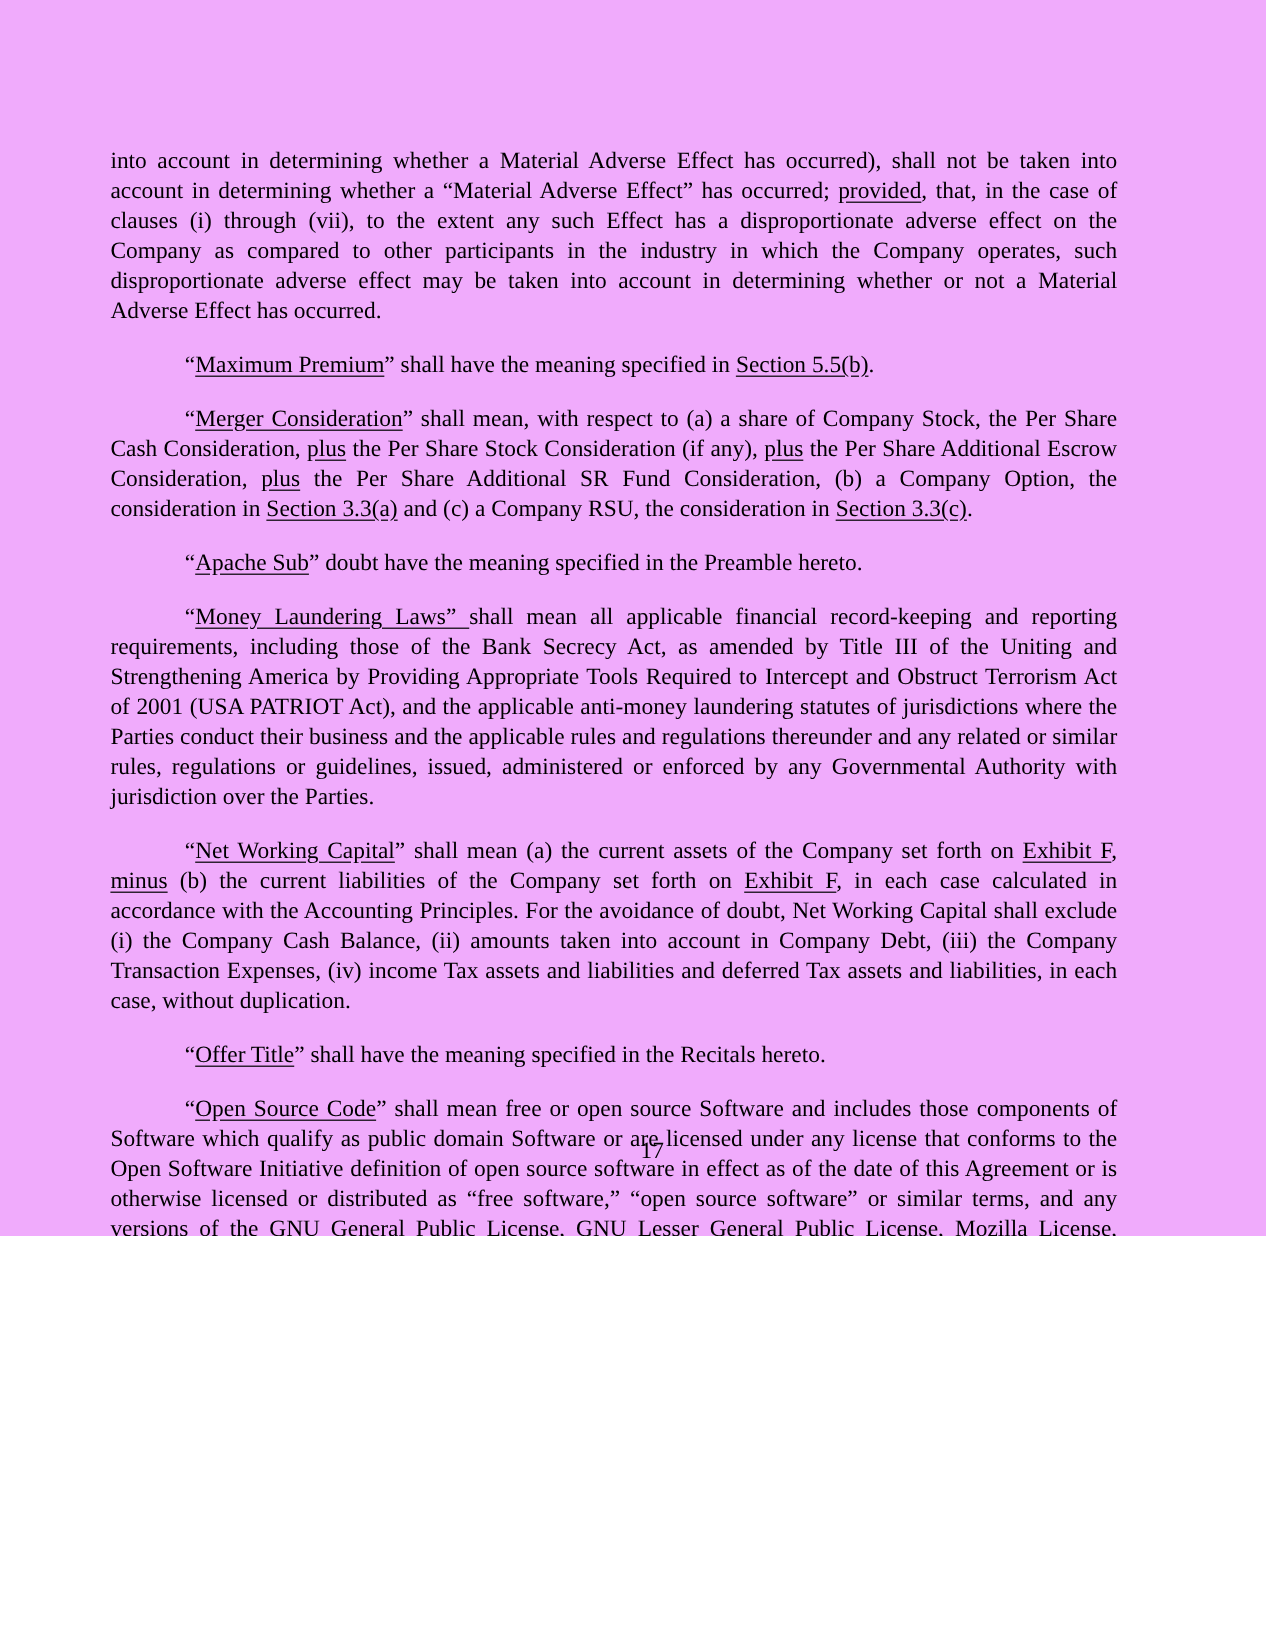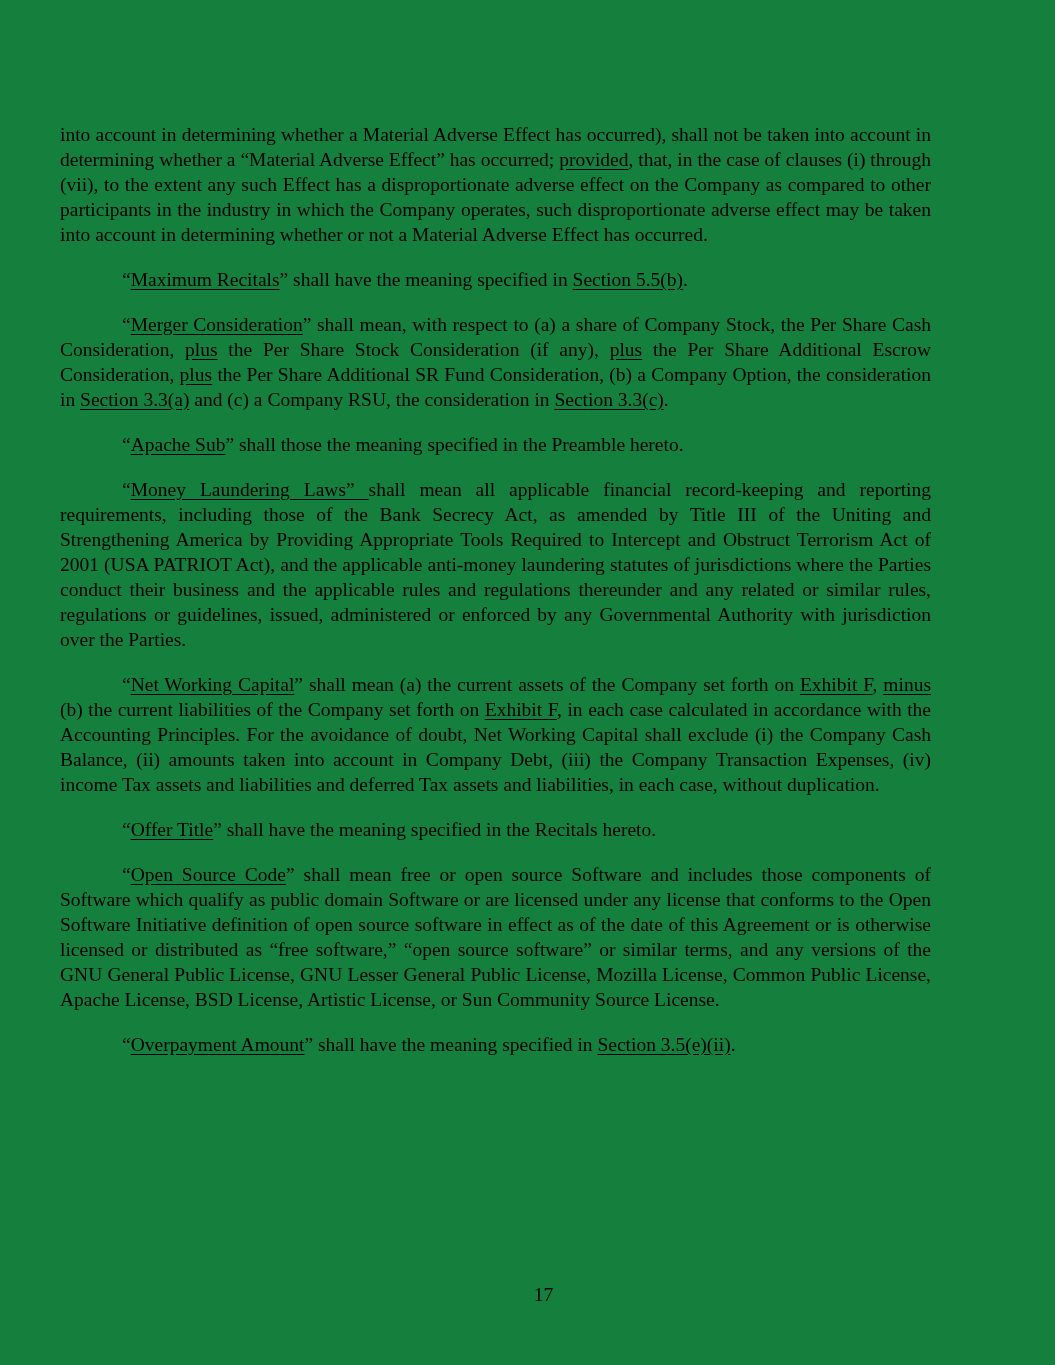--- a/index.html
+++ b/index.html
@@ -3,24 +3,24 @@
 <meta charset="utf-8">
 <style>
   html, body {
     margin: 0;
     padding: 0;
     background: #ffffff;
   }
   .page {
     position: relative;
     width: 1055px;
-    height: 1365px;
+    height: 1030px;
     box-sizing: border-box;
-    background: #15803d;
-    padding: 122px 124px 0 60px;
+    background: #f0abfc;
+    padding: 122px 124px 0 92px;
     font-family: "Liberation Serif", "DejaVu Serif", serif;
     font-size: 19.5px;
     line-height: 25px;
     color: #000000;
   }
   .doc-body p.para {
     margin: 0 0 20px 0;
     text-align: justify;
   }
   .doc-body p.para.indent {
@@ -38,23 +38,23 @@
     text-align: center;
     font-size: 19.5px;
   }
 </style>
 </head>
 <body>
 
 <div class="page">
   <div class="doc-body" id="doc-body">
       <p class="para"><span>into account in determining whether a Material Adverse Effect has occurred), shall not be taken into account in determining whether a “Material Adverse Effect” has occurred; </span><u>provided</u><span>, that, in the case of clauses (i) through (vii), to the extent any such Effect has a disproportionate adverse effect on the Company as compared to other participants in the industry in which the Company operates, such disproportionate adverse effect may be taken into account in determining whether or not a Material Adverse Effect has occurred.</span></p>
-      <p class="para indent"><span>“</span><u>Maximum Recitals</u><span>” shall have the meaning specified in </span><u>Section 5.5(b)</u><span>.</span></p>
+      <p class="para indent"><span>“</span><u>Maximum Premium</u><span>” shall have the meaning specified in </span><u>Section 5.5(b)</u><span>.</span></p>
       <p class="para indent"><span>“</span><u>Merger Consideration</u><span>” shall mean, with respect to (a) a share of Company Stock, the Per Share Cash Consideration, </span><u>plus</u><span> the Per Share Stock Consideration (if any), </span><u>plus</u><span> the Per Share Additional Escrow Consideration, </span><u>plus</u><span> the Per Share Additional SR Fund Consideration, (b) a Company Option, the consideration in </span><u>Section 3.3(a)</u><span> and (c) a Company RSU, the consideration in </span><u>Section 3.3(c)</u><span>.</span></p>
-      <p class="para indent"><span>“</span><u>Apache Sub</u><span>” shall those the meaning specified in the Preamble hereto.</span></p>
+      <p class="para indent"><span>“</span><u>Apache Sub</u><span>” doubt have the meaning specified in the Preamble hereto.</span></p>
       <p class="para indent"><span>“</span><u>Money Laundering Laws” </u><span>shall mean all applicable financial record-keeping and reporting requirements, including those of the Bank Secrecy Act, as amended by Title III of the Uniting and Strengthening America by Providing Appropriate Tools Required to Intercept and Obstruct Terrorism Act of 2001 (USA PATRIOT Act), and the applicable anti-money laundering statutes of jurisdictions where the Parties conduct their business and the applicable rules and regulations thereunder and any related or similar rules, regulations or guidelines, issued, administered or enforced by any Governmental Authority with jurisdiction over the Parties.</span></p>
       <p class="para indent"><span>“</span><u>Net Working Capital</u><span>” shall mean (a) the current assets of the Company set forth on </span><u>Exhibit F</u><span>, </span><u>minus</u><span> (b) the current liabilities of the Company set forth on </span><u>Exhibit F</u><span>, in each case calculated in accordance with the Accounting Principles.  For the avoidance of doubt, Net Working Capital shall exclude (i) the Company Cash Balance, (ii) amounts taken into account in Company Debt, (iii) the Company Transaction Expenses, (iv) income Tax assets and liabilities and deferred Tax assets and liabilities, in each case, without duplication.</span></p>
       <p class="para indent"><span>“</span><u>Offer Title</u><span>” shall have the meaning specified in the Recitals hereto.</span></p>
       <p class="para indent"><span>“</span><u>Open Source Code</u><span>” shall mean free or open source Software and includes those components of Software which qualify as public domain Software or are licensed under any license that conforms to the Open Software Initiative definition of open source software in effect as of the date of this Agreement or is otherwise licensed or distributed as “free software,” “open source software” or similar terms, and any versions of the GNU General Public License, GNU Lesser General Public License, Mozilla License, Common Public License, Apache License, BSD License, Artistic License, or Sun Community Source License.</span></p>
       <p class="para indent"><span>“</span><u>Overpayment Amount</u><span>” shall have the meaning specified in </span><u>Section 3.5(e)(ii)</u><span>.</span></p>
     </div>
   <div class="page-number">17</div>
 </div>
 
 </body></html>

